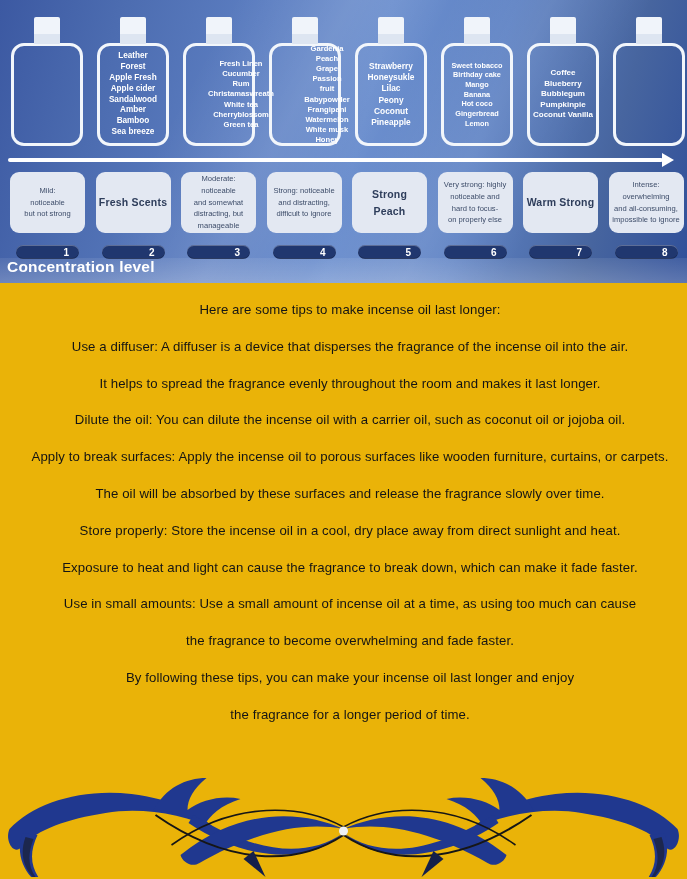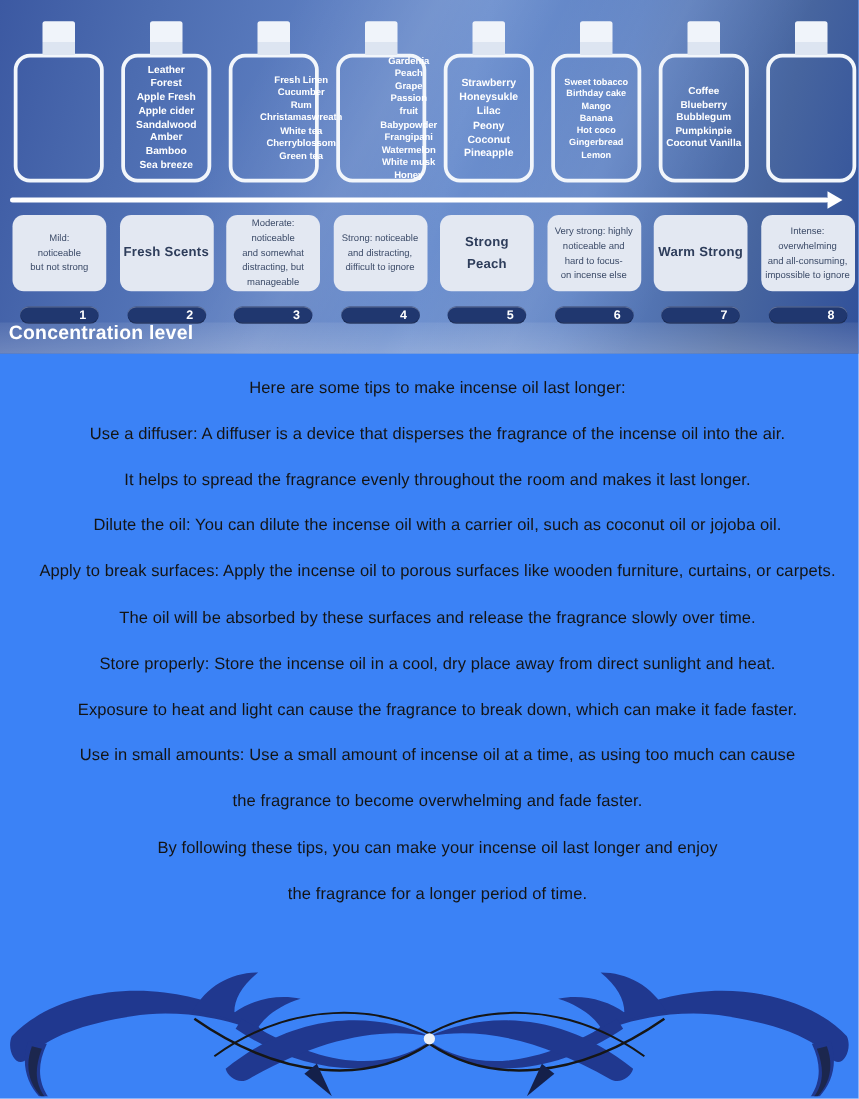--- a/index.html
+++ b/index.html
@@ -1,16 +1,16 @@
 <!DOCTYPE html>
 <html><head>
 <meta charset="utf-8">
 <style>
   html,body{margin:0;padding:0;background:#fff;}
-  .page{position:relative;width:687px;height:879px;background:#3b82f6;overflow:hidden;
+  .page{position:relative;width:687px;height:879px;background:#eab308;overflow:hidden;
         font-family:"Liberation Sans",sans-serif;}
 
   
   .banner{position:absolute;top:0;left:0;width:687px;height:283px;overflow:hidden;
     background:linear-gradient(104deg,#3c59a2 0%,#4c6cb0 16%,#5d7fc2 36%,#6c8fce 52%,
                #5e82c4 68%,#47659f 86%,#30509a 100%);}
   .banner::before{content:"";position:absolute;inset:0;pointer-events:none;
     background:linear-gradient(118deg,rgba(255,255,255,0) 28%,rgba(255,255,255,.10) 42%,
                rgba(255,255,255,0) 54%,rgba(255,255,255,.09) 66%,rgba(255,255,255,0) 78%);}
   .banner-bottom-band{position:absolute;left:0;bottom:0;width:100%;height:25px;
@@ -146,21 +146,21 @@
 and somewhat
 distracting, but
 manageable</div>
       <div class="level-box">Strong: noticeable
 and distracting,
 difficult to ignore</div>
       <div class="level-box level-big">Strong Peach</div>
       <div class="level-box">Very strong: highly
 noticeable and
 hard to focus-
-on incense else</div>
+on properly else</div>
       <div class="level-box level-big">Warm Strong</div>
       <div class="level-box">Intense:
 overwhelming
 and all-consuming,
 impossible to ignore</div>
     </div>
 
     <div class="pills-row">
       <div class="pill-cell">
           <div class="pill">1</div>

